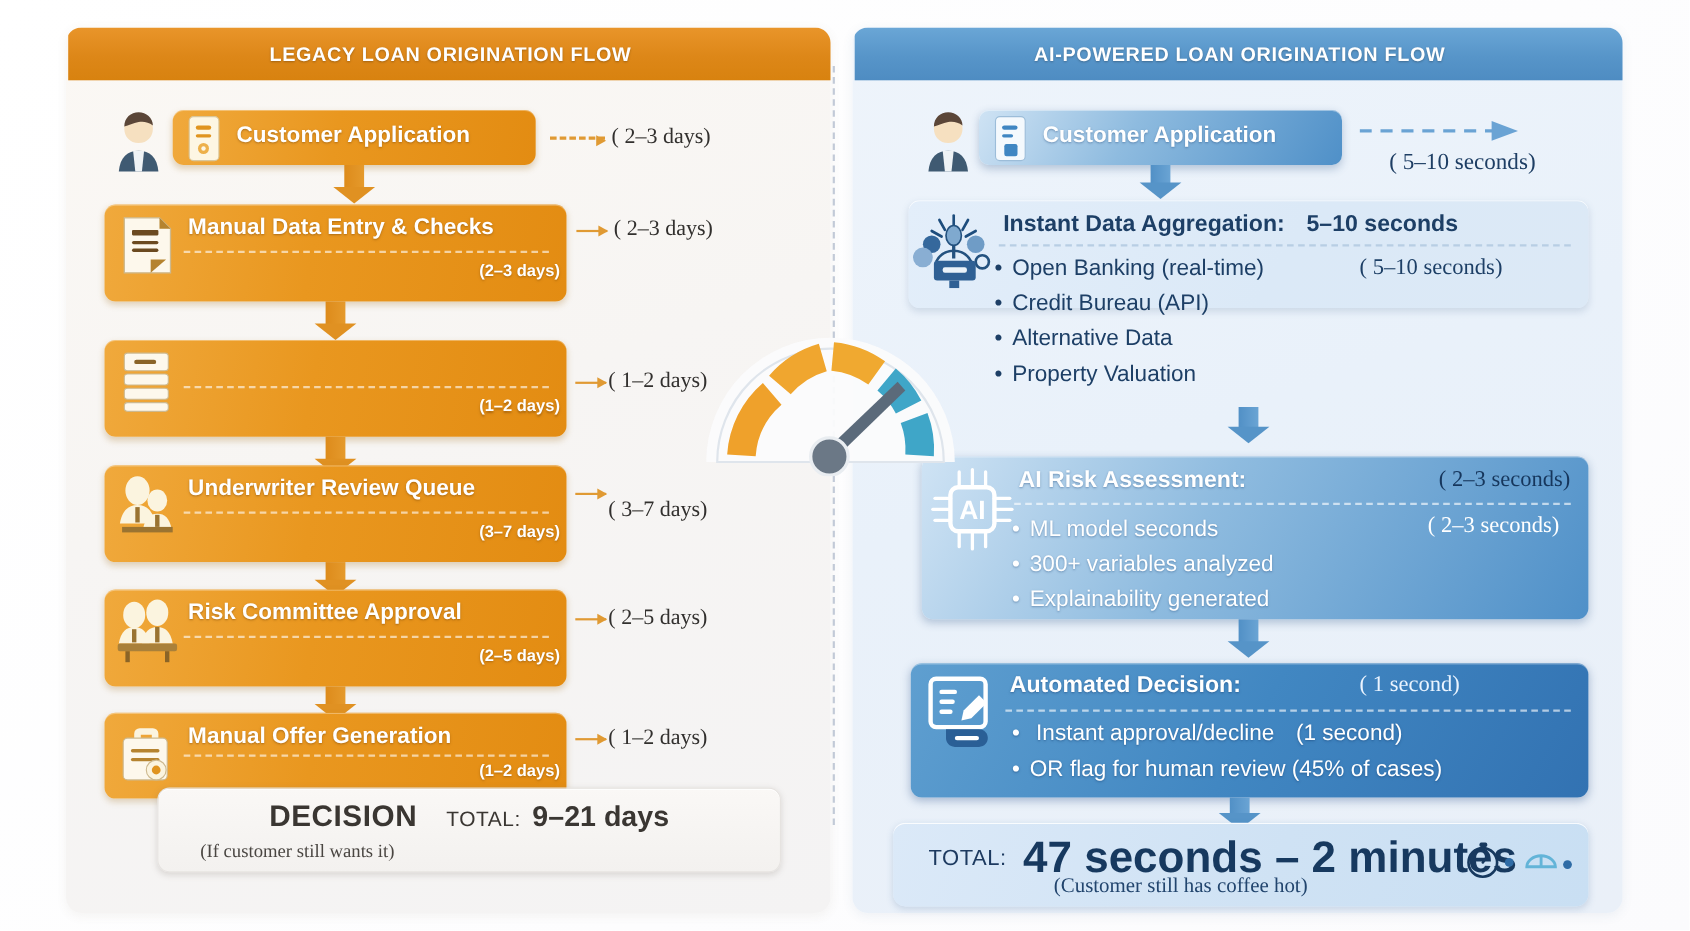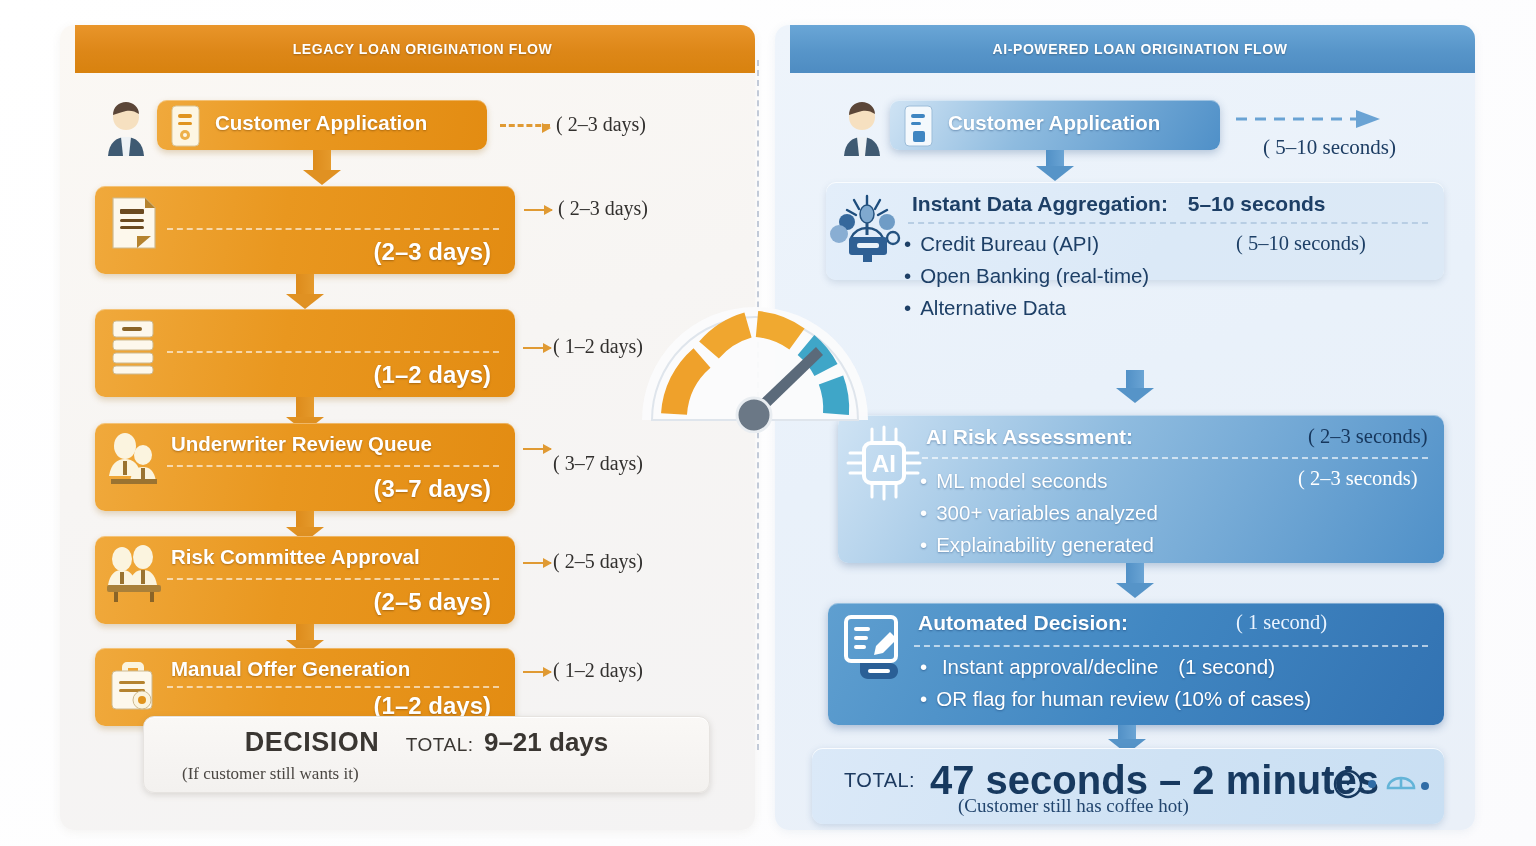--- a/index.html
+++ b/index.html
@@ -18,23 +18,23 @@
     left:60px;top:25px;width:695px;height:805px;
     background:linear-gradient(160deg,#fbf8f4 0%,#f7f5f3 45%,#f4f3f3 100%);
     box-shadow:0 2px 10px rgba(120,100,70,.07);
   }
   #ai-panel{
     left:775px;top:25px;width:700px;height:805px;
     background:linear-gradient(160deg,#eef4fb 0%,#e9f1fa 45%,#eaf0f8 100%);
     box-shadow:0 2px 10px rgba(70,100,140,.08);
   }
   .panel-header{
-    position:absolute;left:15px;top:0;width:100%;height:48px;
+    position:absolute;left:2px;top:0;width:100%;height:48px;
     display:flex;align-items:center;justify-content:center;
-    color:#fff;font-weight:bold;font-size:14px;letter-spacing:.6px;
+    color:#fff;font-weight:bold;font-size:18px;letter-spacing:.6px;
     text-shadow:0 1px 2px rgba(0,0,0,.28);
   }
   #legacy-header{background:linear-gradient(180deg,#e9952a 0%,#dd8718 55%,#d8820f 100%);}
   #ai-header{background:linear-gradient(180deg,#6aa6d6 0%,#5795c9 55%,#4e8cc2 100%);}
 
   .divider{position:absolute;left:757px;top:60px;width:0;height:690px;
     border-left:2px dashed #b9c2d2;opacity:.85;}
 
   
   .lbox{
@@ -45,22 +45,22 @@
   }
   .lbox .ttl{
     position:absolute;left:76px;right:14px;top:7px;
     font-size:20.5px;font-weight:bold;white-space:nowrap;
     text-shadow:0 1px 2px rgba(120,70,10,.55);
   }
   .lbox.tall .ttl{top:9px;}
   .lbox .sep{position:absolute;left:72px;right:16px;top:42px;height:0;
     border-top:2px dashed rgba(255,255,255,.6);}
   .lbox .dur{
-    position:absolute;right:24px;top:52px;
-    font-size:24px;font-weight:bold;
+    position:absolute;right:6px;top:52px;
+    font-size:15px;font-weight:bold;
     text-shadow:0 1px 2px rgba(120,70,10,.55);
   }
   .lbox .ico{position:absolute;left:8px;top:6px;width:62px;height:62px;}
 
   .side-note{
     position:absolute;font-size:20px;color:#32302e;white-space:nowrap;
     font-family:"Liberation Serif", serif;
   }
   .arr{position:absolute;height:2px;background:#e09a33;}
   .arr:after{content:"";position:absolute;right:-1px;top:-4px;
@@ -178,20 +178,21 @@
     <div class="ico">
       <svg viewBox="0 0 62 62" width="62" height="62">
         <path d="M10 6h32l10 10v40H10z" fill="#fdf8ec" stroke="#cdb98f" stroke-width="1.2"></path>
         <path d="M42 6l10 10H42z" fill="#b5832f"></path>
         <rect x="17" y="17" width="24" height="5" rx="1" fill="#6b4a20"></rect>
         <rect x="17" y="27" width="24" height="3" rx="1.5" fill="#6b4a20"></rect>
         <rect x="17" y="34" width="24" height="3" rx="1.5" fill="#6b4a20"></rect>
         <path d="M34 44h14L34 56z" fill="#b5832f"></path>
       </svg>
     </div>
+    <div class="ttl">Manual Data Entry &amp; Checks</div>
     <div class="sep"></div>
     <div class="dur">(2–3 days)</div>
   </div>
   <div class="arr" style="left:524px;top:209px;width:28px;"></div>
   <div class="side-note" style="left:558px;top:197px;">( 2–3 days)</div>
   <div class="vconn" style="left:296px;top:274px;height:22px;"></div>
   <div class="vcap" style="left:286px;top:294px;"></div>
 
   <div class="lbox tall" style="left:95px;top:309px;width:420px;height:88px;">
     <div class="ico">
@@ -338,23 +339,24 @@
         <rect x="27" y="55" width="22" height="5" rx="2" fill="#eaf2f9"></rect>
         <rect x="33" y="67" width="9" height="7" fill="#2f6094"></rect>
       </svg>
     </div>
     <div class="ttl" style="top:10px;">
       <span>Instant Data Aggregation:</span>
       <span class="ttl-val" style="margin-left:14px;">5–10 seconds</span>
     </div>
     <div class="sep"></div>
     <ul>
+      <li>Open Banking (real-time)</li>
       <li>Credit Bureau (API)</li>
-      <li>Open Banking (real-time)</li>
       <li>Alternative Data</li>
+      <li>Property Valuation</li>
     </ul>
     <div class="note" style="left:410px;top:50px;">( 5–10 seconds)</div>
   </div>
   <div class="avconn" style="left:1126px;top:370px;height:20px;"></div>
   <div class="avcap" style="left:1116px;top:388px;"></div>
 
   <div class="abox mid" style="left:838px;top:415px;width:606px;height:148px;">
     <div class="ico" style="left:8px;top:10px;width:76px;height:76px;">
       <svg viewBox="0 0 76 76" width="76" height="76">
         <g stroke="#ffffff" stroke-width="3" stroke-linecap="round">
@@ -403,21 +405,21 @@
       </svg>
     </div>
     <div class="ttl" style="left:90px;top:8px;">Automated Decision:</div>
     <div class="note" style="left:408px;top:8px;color:#eaf4ff;">( 1 second)</div>
     <div class="sep" style="left:86px;top:42px;"></div>
     <ul style="left:92px;top:48px;">
       <li>
         <span>Instant approval/decline</span>
         <span style="margin-left:14px;text-align:right;">(1 second)</span>
       </li>
-      <li>OR flag for human review (10% of cases)</li>
+      <li>OR flag for human review (45% of cases)</li>
     </ul>
   </div>
   <div class="avconn" style="left:1118px;top:725px;height:16px;"></div>
   <div class="avcap" style="left:1108px;top:739px;"></div>
 
   <div id="ai-total-box">
     <div id="ai-total-label">TOTAL:</div>
     <div id="ai-total-value">47 seconds – 2 minutes</div>
     <div id="ai-total-sub">(Customer still has coffee hot)</div>
     <div id="ai-total-icons">

